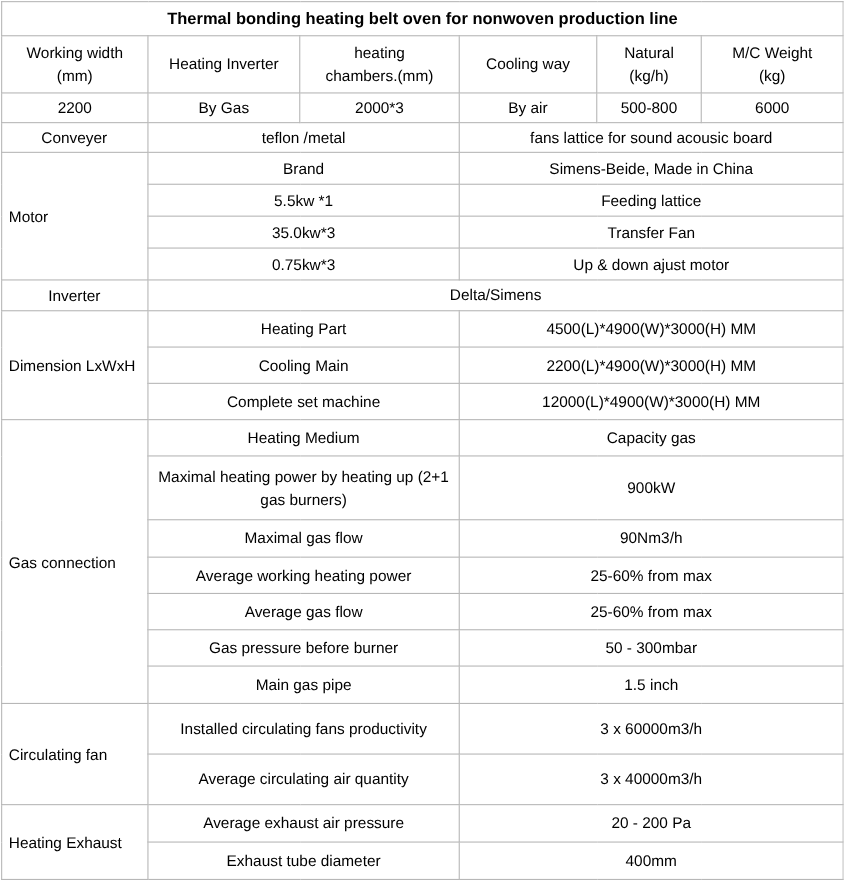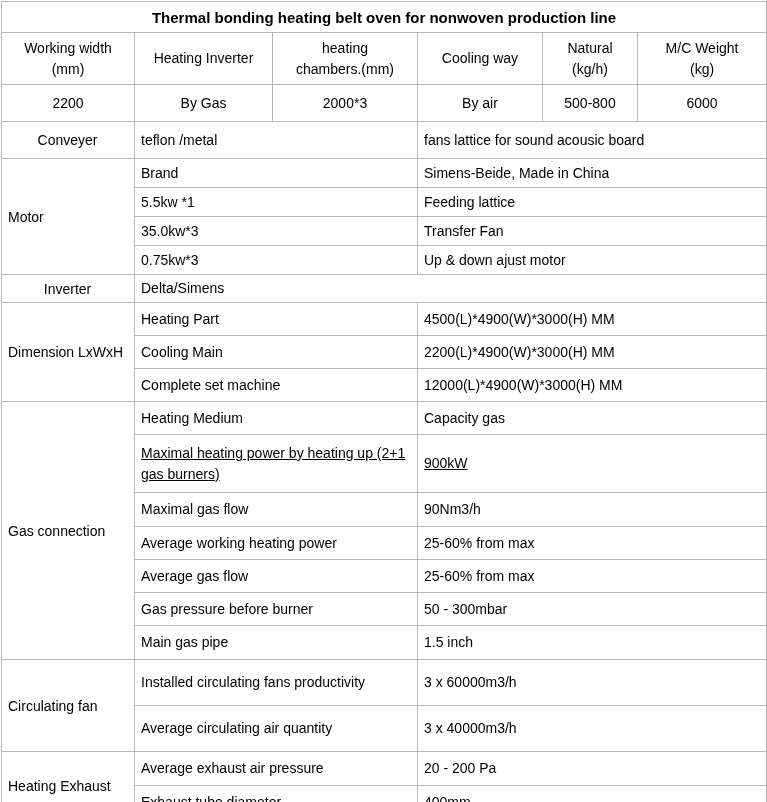--- a/index.html
+++ b/index.html
@@ -31,28 +31,28 @@
   }
   tr.header-row th {
     text-align: center;
     height: 52px;
     line-height: 21px;
     padding: 2px 2px;
   }
   td.center { text-align: center; }
   td.label  { text-align: left; }
   td.label.left { text-align: center; padding-left: 5px; }
-  td.cell { text-align: left; padding-left: 6px; line-height: 21px; }
-  tr.r27 { height: 37px; margin-top: 36px; }
+  td.cell { text-align: center; padding-left: 6px; line-height: 21px; }
+  tr.r27 { height: 27px; margin-top: 36px; }
   tr.r28 { height: 28px; }
   tr.r29 { height: 29px; }
   tr.r33 { height: 33px; }
   tr.r34 { height: 34px; }
   tr.r46 { height: 46px; }
-  tr.r58 { height: 58px; text-decoration: underline; }
+  tr.r58 { height: 58px; }
 </style>
 </head>
 <body>
 
 <table class="spec">
   <colgroup>
     <col style="width:133px">
     <col style="width:138px">
     <col style="width:145px">
     <col style="width:125px">

